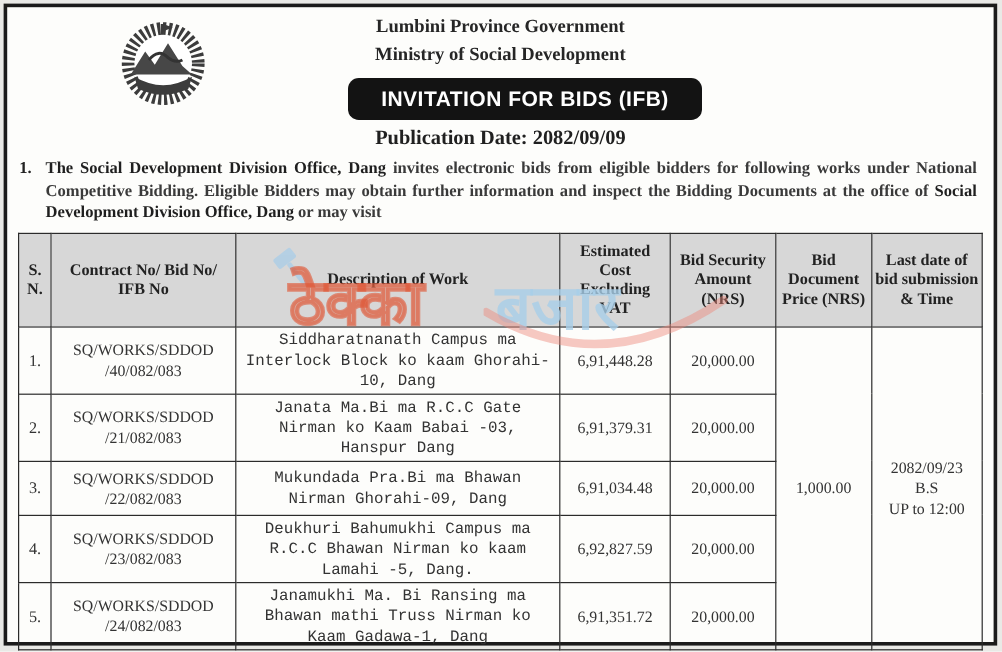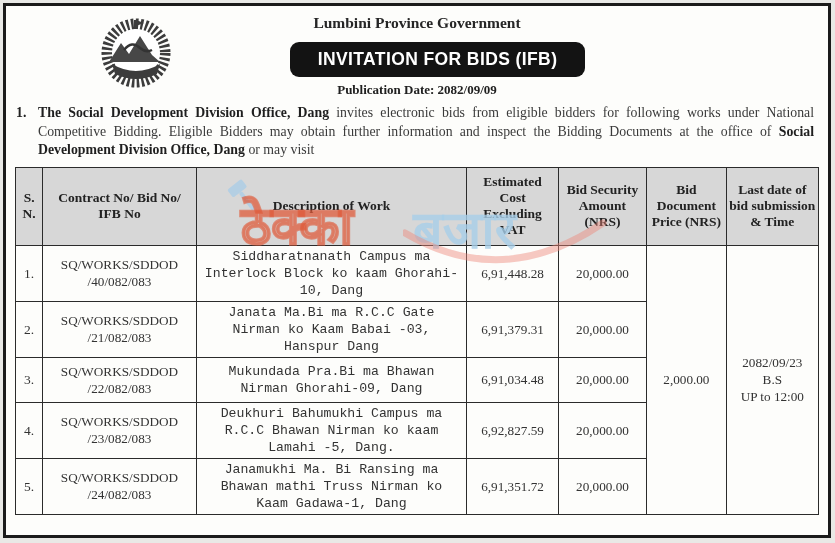--- a/index.html
+++ b/index.html
@@ -17,25 +17,25 @@
   .hdr{text-align:center;padding-top:5px;color:#262626;}
   .hdr .h1{font-size:15.5px;font-weight:bold;line-height:23px;}
   .hdr .h2{font-size:22px;font-weight:bold;line-height:28px;margin-top:2px;color:#1d1d1d;}
   
   .banner-wrap{display:flex;justify-content:center;margin-top:8px;}
   .banner{
     background:#131313;color:#ffffff;
     font-family:"Liberation Sans", sans-serif;font-weight:bold;font-size:17.5px;
     padding:7px 28px;border-radius:9px;letter-spacing:.4px;margin-left:41px;
   }
-  .pubdate{text-align:center;font-weight:bold;font-size:13px;margin-top:5px;color:#202020;}
+  .pubdate{text-align:center;font-weight:bold;font-size:17px;margin-top:5px;color:#202020;}
   
   .notice{display:flex;margin:6px 14px 0 10px;font-size:13.8px;line-height:18.5px;color:#3a3a3a;}
   .notice .num{flex:none;width:22px;font-weight:bold;color:#222;}
-  .notice .ntext{text-align:justify;}
+  .notice .ntext{text-align:justify;font-weight:bold;}
   .notice b{color:#1f1f1f;}
   
   .table-zone{position:relative;margin:7px 9px 0 9px;}
   table{border-collapse:collapse;width:100%;table-layout:fixed;color:#333;}
   th,td{border:1.5px solid #2b2b2b;overflow:hidden;}
   thead tr{height:78px;}
   th{background:#d7d7d7;font-size:13.5px;font-weight:bold;color:#222;padding:4px 2px;line-height:16px;}
   tbody tr{height:45px;}
   td{font-size:13.2px;line-height:17px;}
   td.c{text-align:center;padding:2px 2px;}
@@ -61,20 +61,21 @@
       <path d="M15,50 L27,31 L35,42 L46,24 L58,43 L66,50 Z" fill="#474747"></path>
       <path d="M30,38 q8,-10 16,-2 q6,5 12,2" fill="none" stroke="#333" stroke-width="2.5"></path>
       <path d="M18,52 Q42,66 66,52 L63,62 Q42,72 21,62 Z" fill="#3c3c3c"></path>
       <rect x="40" y="8" width="2" height="9" fill="#3c3c3c"></rect>
       <path d="M42,8 l8,3 l-8,3 Z" fill="#3c3c3c"></path>
     </svg>
   </div>
 
   <div class="hdr">
     <div class="h1">Lumbini Province Government</div>
+    <div class="h1">Ministry of Social Development</div>
   </div>
 
   <div class="banner-wrap">
     <div class="banner">INVITATION FOR BIDS (IFB)</div>
   </div>
 
   <div class="pubdate">
     <span>Publication Date:</span>
     <span>2082/09/09</span>
   </div>
@@ -109,21 +110,21 @@
       <tbody>
         <tr>
           <td class="num">1.</td>
           <td class="c">
             <div>SQ/WORKS/SDDOD</div>
               <div>/40/082/083</div>
           </td>
           <td class="l">Siddharatnanath Campus ma Interlock Block ko kaam Ghorahi-10, Dang</td>
           <td class="c">6,91,448.28</td>
           <td class="c">20,000.00</td>
-          <td class="c" rowspan="5">2,000.00</td>
+          <td class="c" rowspan="5">1,000.00</td>
           <td class="c" rowspan="5">
             <div>2082/09/23</div>
             <div>B.S</div>
             <div>UP to 12:00</div>
           </td>
         </tr>
         <tr>
           <td class="num">2.</td>
           <td class="c">
             <div>SQ/WORKS/SDDOD</div>

